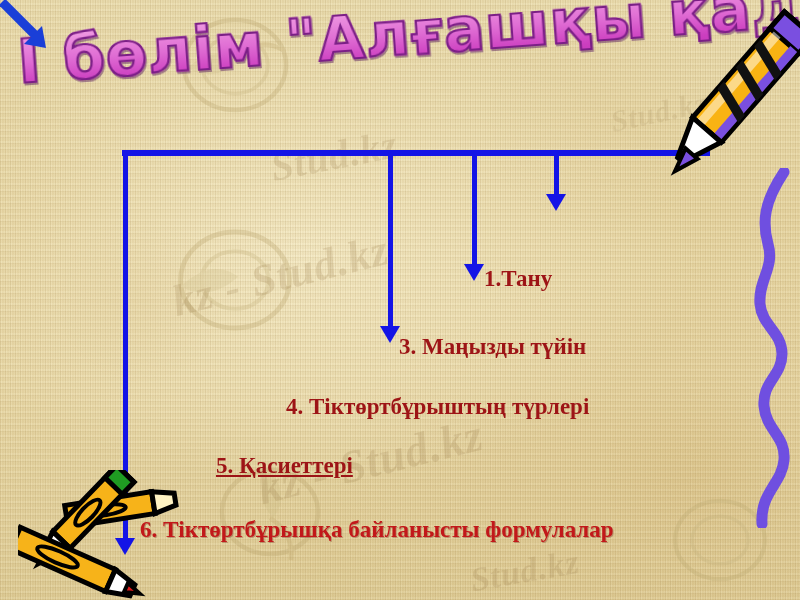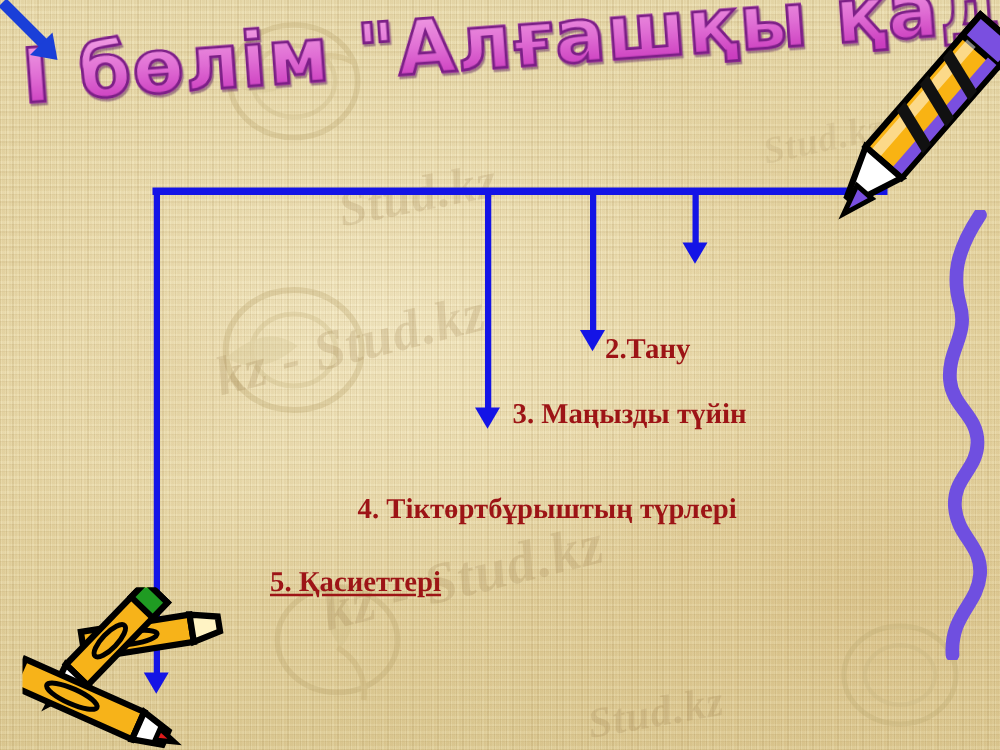--- a/index.html
+++ b/index.html
@@ -213,28 +213,29 @@
   <div class="blue-v" style="left:388px; top:153px; height:175px;"></div>
   <div class="arrowhead" style="left:380px; top:326px;"></div>
 
   <div class="blue-v" style="left:472px; top:153px; height:113px;"></div>
   <div class="arrowhead" style="left:464px; top:264px;"></div>
 
   <div class="blue-v" style="left:554px; top:153px; height:43px;"></div>
   <div class="arrowhead" style="left:546px; top:194px;"></div>
 
 
-  <div class="item" style="left:484px; top:266px;">2.Тану</div>
-
-  <div class="item" style="left:399px; top:318px;margin-left:11px;">3. Маңызды түйін</div>
+  <div class="item" style="left:484px; top:266px;">1.Тану</div>
+
+  <div class="item" style="left:399px; top:334px;">3. Маңызды түйін</div>
 
   <div class="item" style="left:286px; top:394px;">4. Тіктөртбұрыштың түрлері</div>
 
   <div class="item" style="left:216px; top:453px;text-decoration:underline;">5. Қасиеттері</div>
 
+  <div class="item item-last" style="left:140px; top:517px;">6. Тіктөртбұрышқа байланысты формулалар</div>
 
   <svg id="squiggle" viewBox="0 0 58 360" preserveAspectRatio="none">
     <path d="M42 4
              C 22 34, 20 54, 26 76
              C 33 100, 16 112, 18 136
              C 20 158, 40 164, 40 186
              C 40 208, 20 214, 22 238
              C 24 262, 44 268, 42 292
              C 40 316, 18 324, 20 356" fill="none" stroke="#6f4fe0" stroke-width="11" stroke-linecap="round" stroke-linejoin="round"></path>
   </svg>

